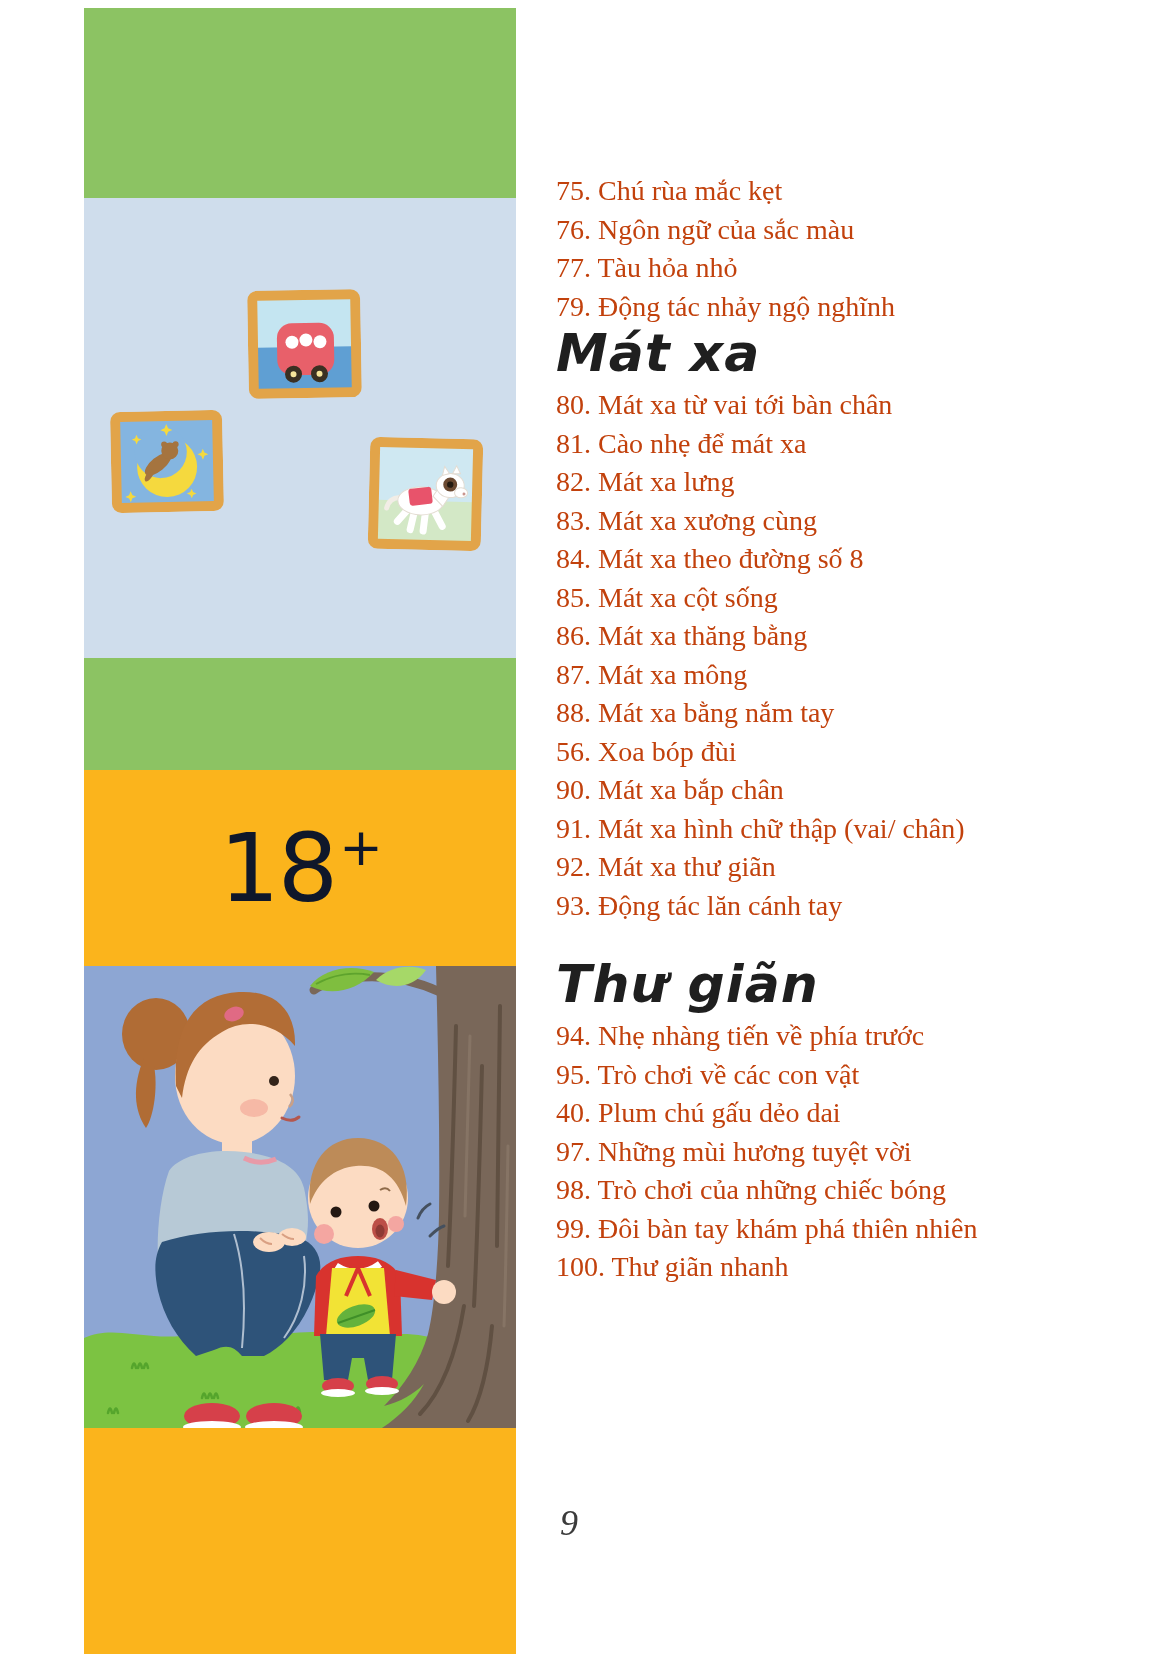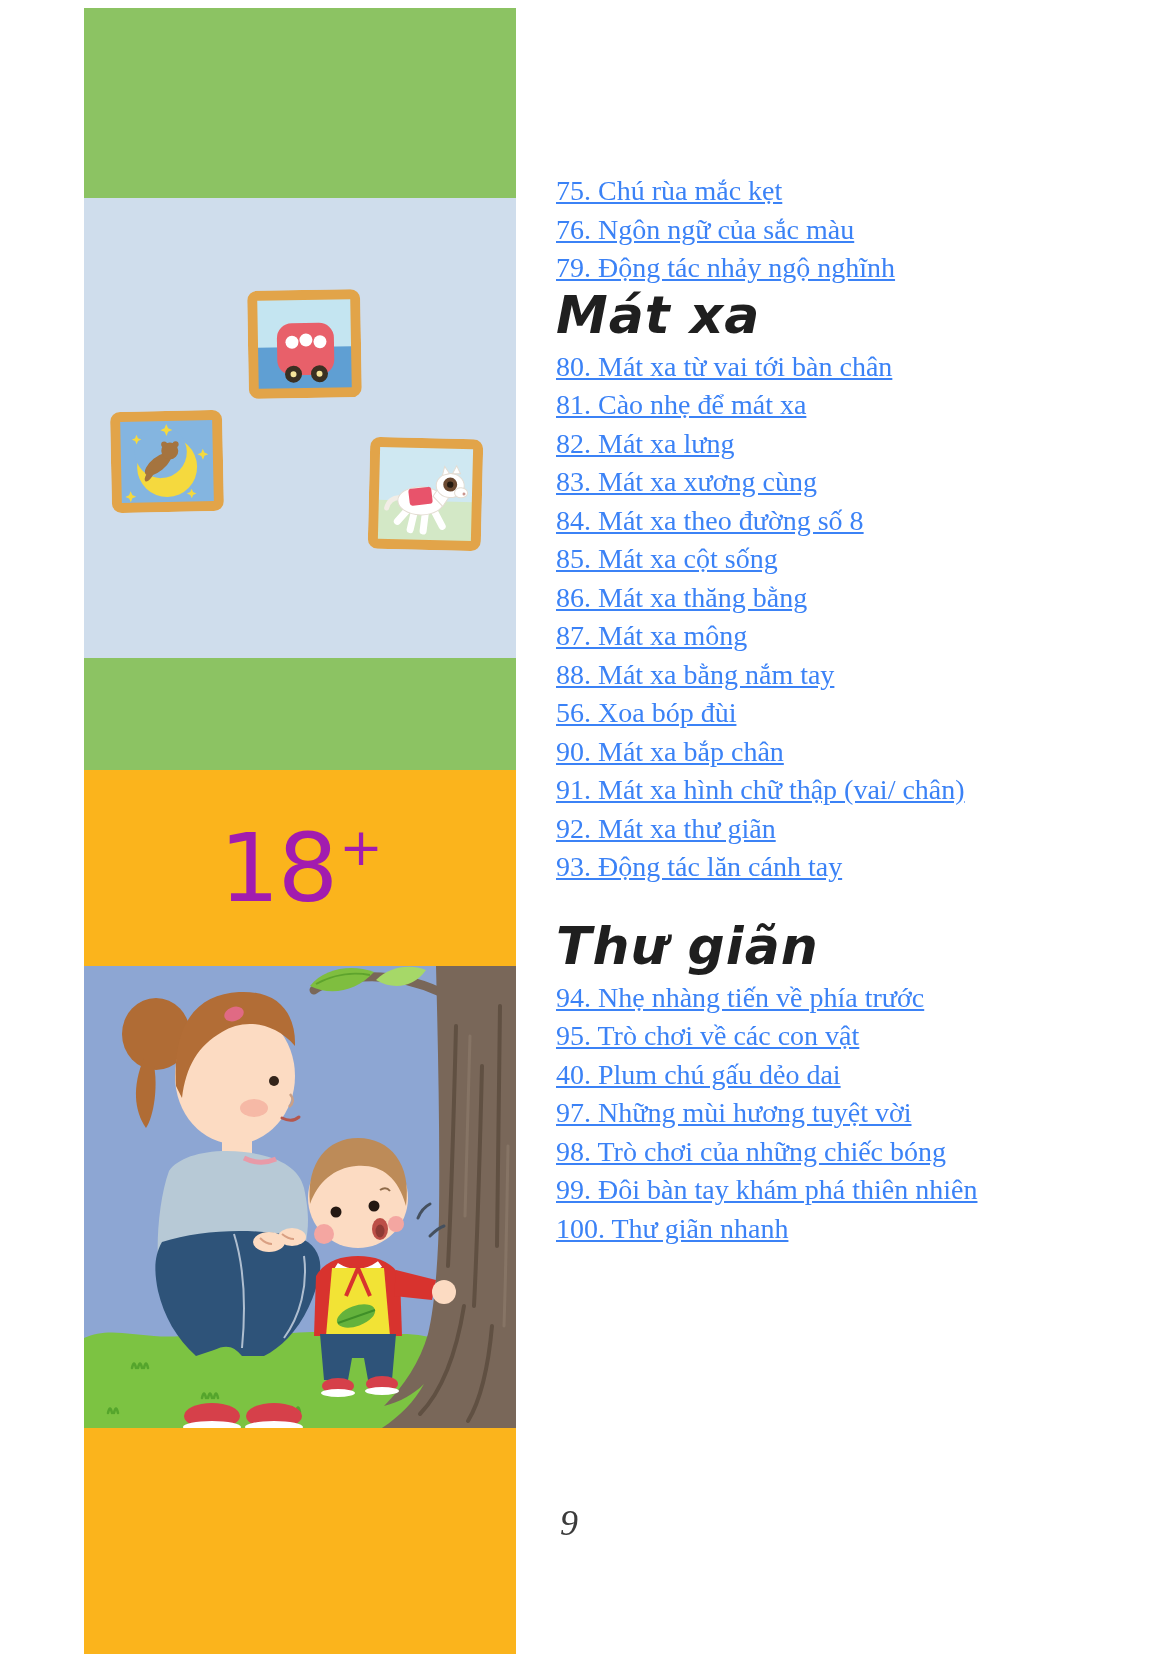--- a/index.html
+++ b/index.html
@@ -20,21 +20,21 @@
   }
   .band-green-top    { height:190px; background:#8cc363; }
   .band-blue         { height:460px; background:#cfddec; position:relative; }
   .band-green-mid    { height:112px; background:#8cc363; }
   .band-badge        { height:196px; background:#fbb41c;
                        display:flex; align-items:center; justify-content:center; }
   .band-illustration { height:462px; position:relative; }
   .band-yellow-btm   { flex:1; background:#fbb41c; }
 
   .age-badge {
-    color:#a21caf;
+    color:#0f172a;
     font-family:"DejaVu Sans", sans-serif;
     font-size:95px; line-height:1; font-weight:400;
     letter-spacing:-2px;
     user-select:none;
   }
   .age-badge .plus {
     font-size:52px;
     position:relative; top:-36px; margin-left:3px;
   }
 
@@ -48,22 +48,21 @@
 
   
   .toc {
     position:absolute; left:556px; top:172px; width:600px;
     color:#3b3b3b;
   }
   .toc ul { list-style:none; margin:0; padding:0; }
   .toc-item {
     font-size:28px; line-height:38.5px;
     white-space:nowrap;
-    color:#3b82f6;
-    text-decoration:underline;
+    color:#c2410c;
   }
   .toc-header {
     font-family:"DejaVu Sans", sans-serif;
     font-style:italic; font-weight:bold;
     font-size:52px; line-height:46px;
     letter-spacing:1px;
     color:#1f1f1f;
     margin:4px 0 10px 0;
   }
   .toc-header.relax { margin-top:36px; }
@@ -238,20 +237,21 @@
     </svg>
   </div>
 
   <div class="band-yellow-btm"></div>
 </div>
 
 <div class="toc">
   <ul>
       <li class="toc-item">75. Chú rùa mắc kẹt</li>
       <li class="toc-item">76. Ngôn ngữ của sắc màu</li>
+      <li class="toc-item">77. Tàu hỏa nhỏ</li>
       <li class="toc-item">79. Động tác nhảy ngộ nghĩnh</li>
     </ul>
 
   <h2 class="toc-header">Mát xa</h2>
   <ul>
       <li class="toc-item">80. Mát xa từ vai tới bàn chân</li>
       <li class="toc-item">81. Cào nhẹ để mát xa</li>
       <li class="toc-item">82. Mát xa lưng</li>
       <li class="toc-item">83. Mát xa xương cùng</li>
       <li class="toc-item">84. Mát xa theo đường số 8</li>

